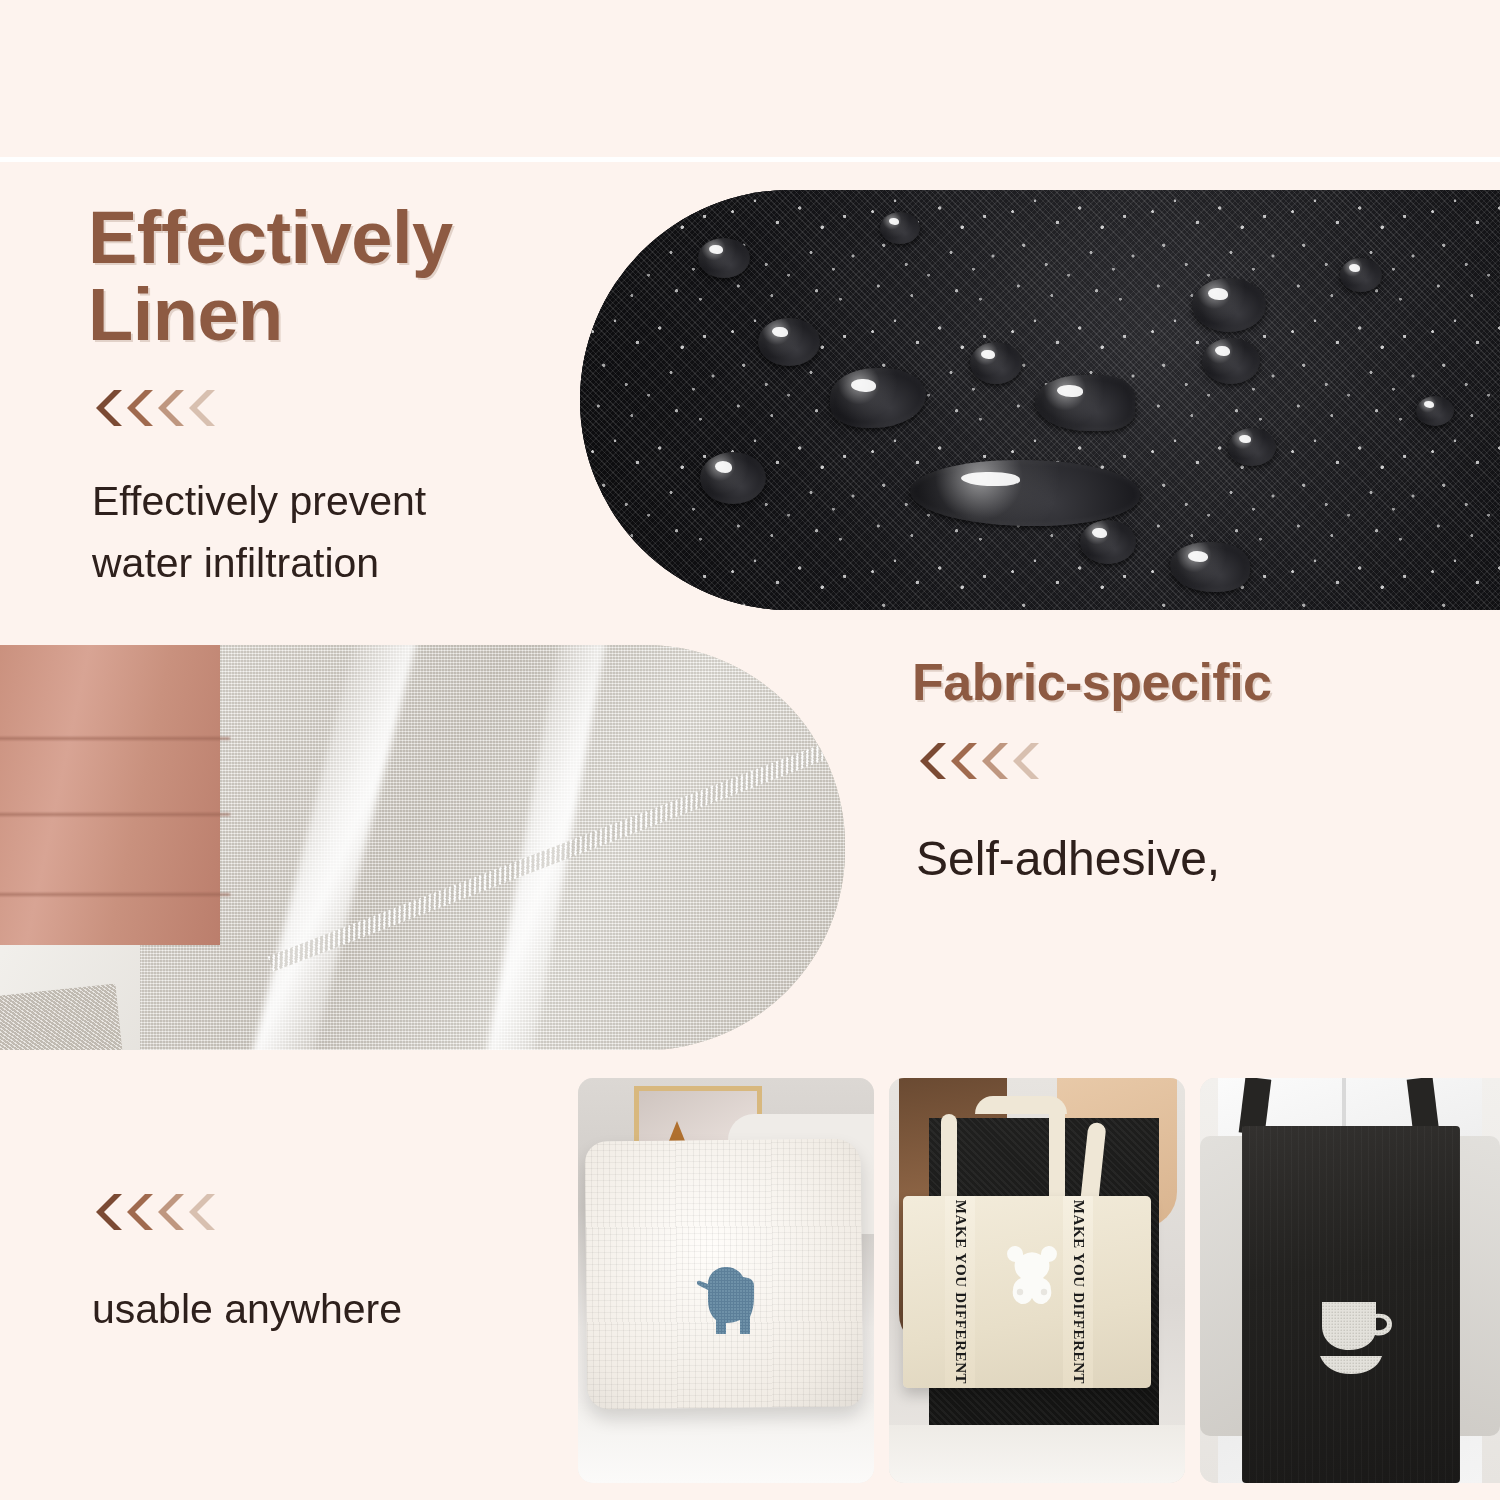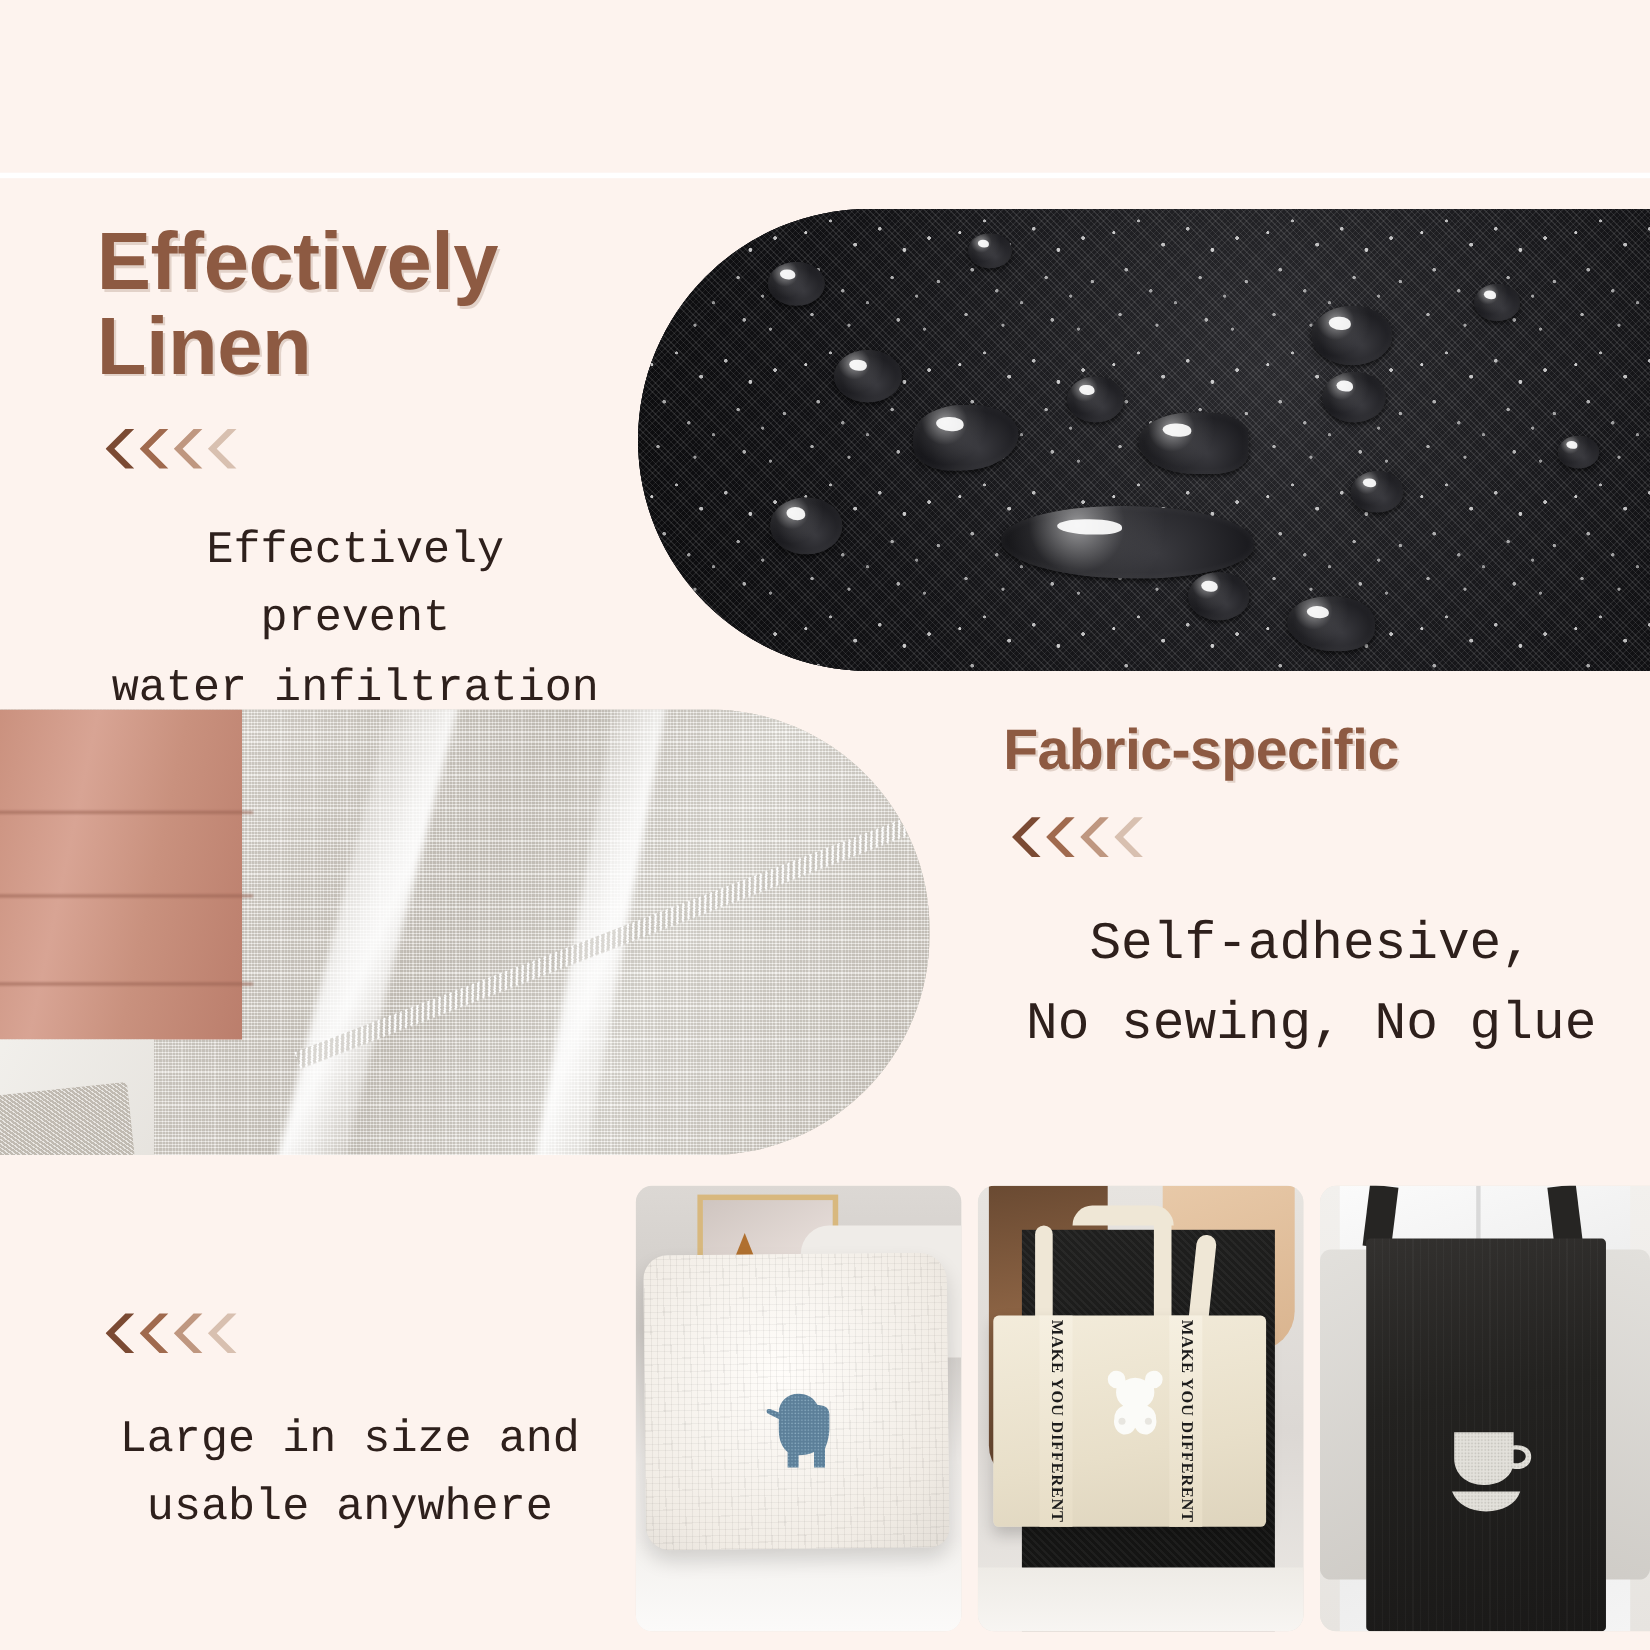--- a/index.html
+++ b/index.html
@@ -38,26 +38,25 @@
   .feature-heading{
     font-family:"Liberation Sans Narrow","Liberation Sans",sans-serif;
     font-weight:bold;
     color:#8d5a42;
     line-height:1.04;
     letter-spacing:-0.5px;
     text-shadow:2px 2px 0 rgba(120,78,56,.20);
     margin:0;
   }
   .feature-body{
-    font-family:Liberation Mono, monospace;
+    font-family:Liberation Sans, sans-serif;
     font-weight:400;
     color:#2e201c;
     line-height:1.52;
     margin:4px;
-    text-align:center;
   }
   .feature-body span{display:block;}
 
   
   .chev-group{display:flex;align-items:center;}
   .chev{display:block;}
 
   
   #section-waterproof-text{position:absolute;left:88px;top:200px;width:470px;}
   #section-waterproof-text .feature-heading{font-size:74px;}
@@ -317,41 +316,39 @@
         </svg>
       <svg class="chev" width="31" height="40" viewBox="0 0 31 40">
           <path d="M26 2 L8 20 L26 38 L18 38 L0 20 L18 2 Z" fill="#bf9780"></path>
         </svg>
       <svg class="chev" width="31" height="40" viewBox="0 0 31 40">
           <path d="M26 2 L8 20 L26 38 L18 38 L0 20 L18 2 Z" fill="#d8c0b0"></path>
         </svg>
     </div>
     <p class="feature-body">
       <span>Self-adhesive,</span>
-      <span>No sewing, No glue</span>
     </p>
   </div>
 
   <div id="section-diy-text">
     <div class="chev-group">
       <svg class="chev" width="31" height="40" viewBox="0 0 31 40">
           <path d="M26 2 L8 20 L26 38 L18 38 L0 20 L18 2 Z" fill="#7b4a33"></path>
         </svg>
       <svg class="chev" width="31" height="40" viewBox="0 0 31 40">
           <path d="M26 2 L8 20 L26 38 L18 38 L0 20 L18 2 Z" fill="#a06a4e"></path>
         </svg>
       <svg class="chev" width="31" height="40" viewBox="0 0 31 40">
           <path d="M26 2 L8 20 L26 38 L18 38 L0 20 L18 2 Z" fill="#bf9780"></path>
         </svg>
       <svg class="chev" width="31" height="40" viewBox="0 0 31 40">
           <path d="M26 2 L8 20 L26 38 L18 38 L0 20 L18 2 Z" fill="#d8c0b0"></path>
         </svg>
     </div>
     <p class="feature-body">
-      <span>Large in size and</span>
       <span>usable anywhere</span>
     </p>
   </div>
 
   <div class="gallery">
 
     <div class="photo">
       <div class="ph1-bg"></div>
       <div class="ph1-art"></div>
       <div class="ph1-shelf"></div>

